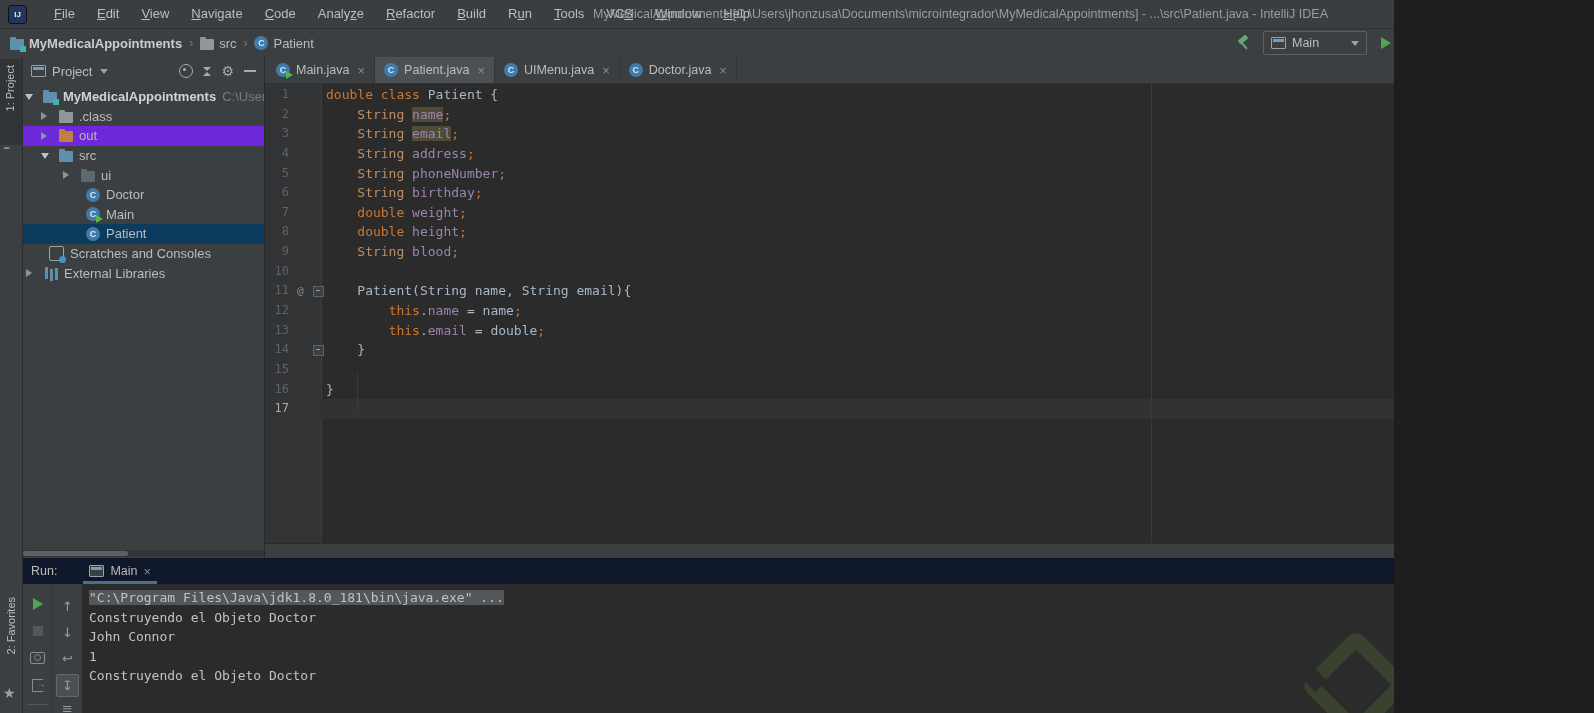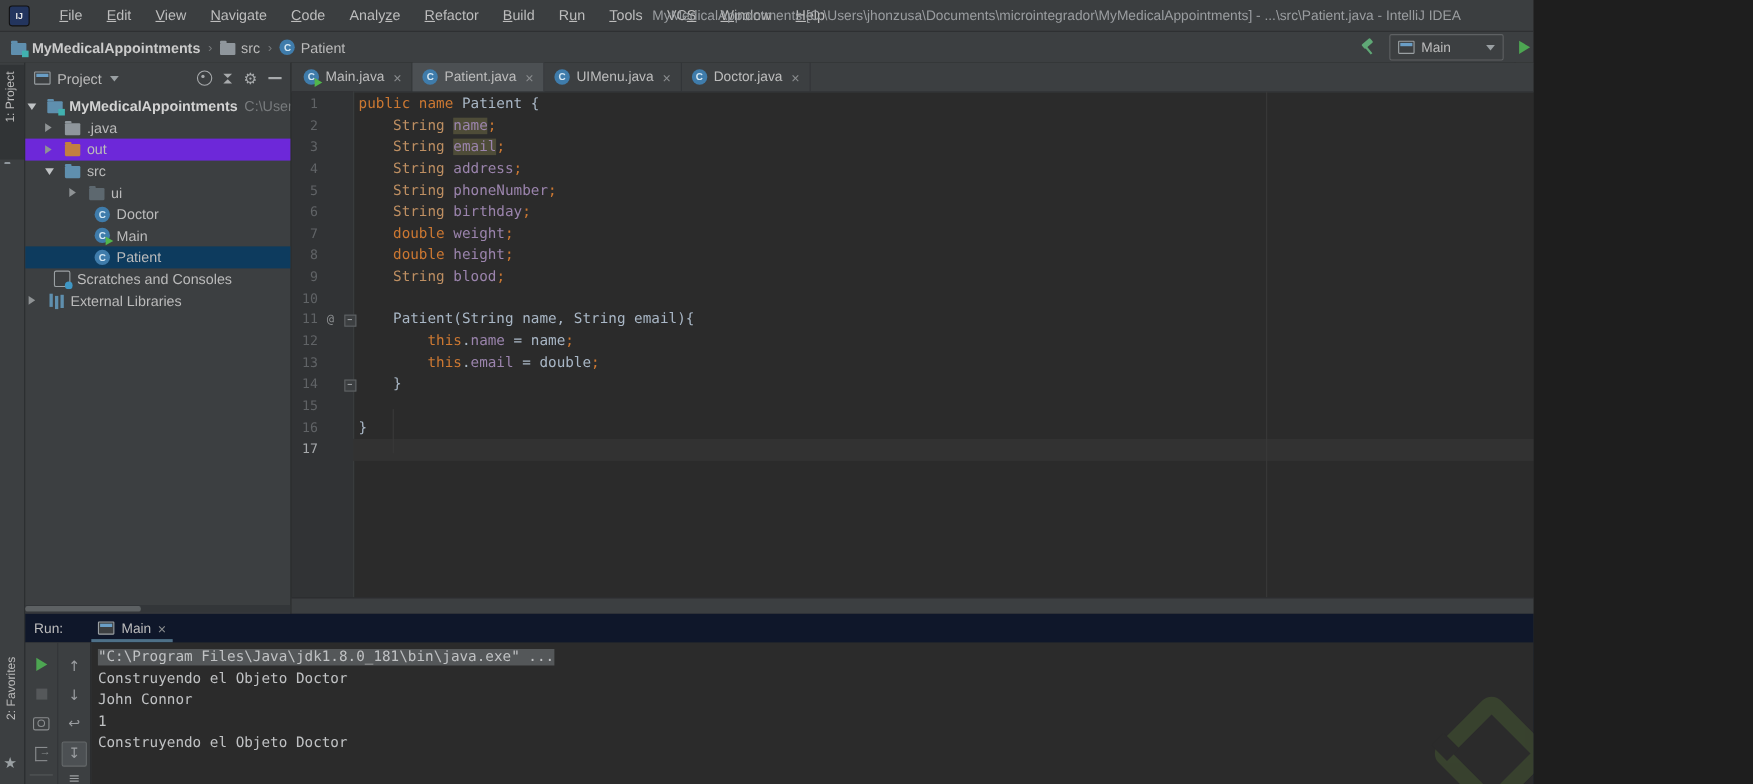--- a/index.html
+++ b/index.html
@@ -304,21 +304,21 @@
           <span class="lbl">MyMedicalAppointments</span>
           <span class="sfx">C:\Users\jho</span>
         </div>
         <div class="tree-row" style="padding-left: 18px;">
           <span class="arrow-slot">
             <span class="tri-r"></span>
           </span>
           <span class="icon">
             <span class="i-folder"></span>
           </span>
-          <span class="lbl">.java</span>
+          <span class="lbl">.class</span>
         </div>
         <div class="tree-row olive" style="padding-left: 18px;">
           <span class="arrow-slot">
             <span class="tri-r"></span>
           </span>
           <span class="icon">
             <span class="i-folder orange"></span>
           </span>
           <span class="lbl">out</span>
         </div>
@@ -413,21 +413,21 @@
           <span>Doctor.java</span>
           <span class="close">×</span>
         </span>
       </div>
     <div class="gutter-bg"></div>
     <div class="code-region">
         <div class="code-row">
           <span class="gutter-cell">
             <span class="ln">1</span>
           </span>
-          <span class="code-cell"><span class="tk-kw">public name</span><span class="tk-pln"> Patient {</span></span>
+          <span class="code-cell"><span class="tk-kw">double class</span><span class="tk-pln"> Patient {</span></span>
         </div>
         <div class="code-row">
           <span class="gutter-cell">
             <span class="ln">2</span>
           </span>
           <span class="code-cell"><span class="tk-pln">    </span><span class="tk-typ">String</span><span class="tk-pln"> </span><span class="tk-fldh">name</span><span class="tk-semi">;</span></span>
         </div>
         <div class="code-row">
           <span class="gutter-cell">
             <span class="ln">3</span>

